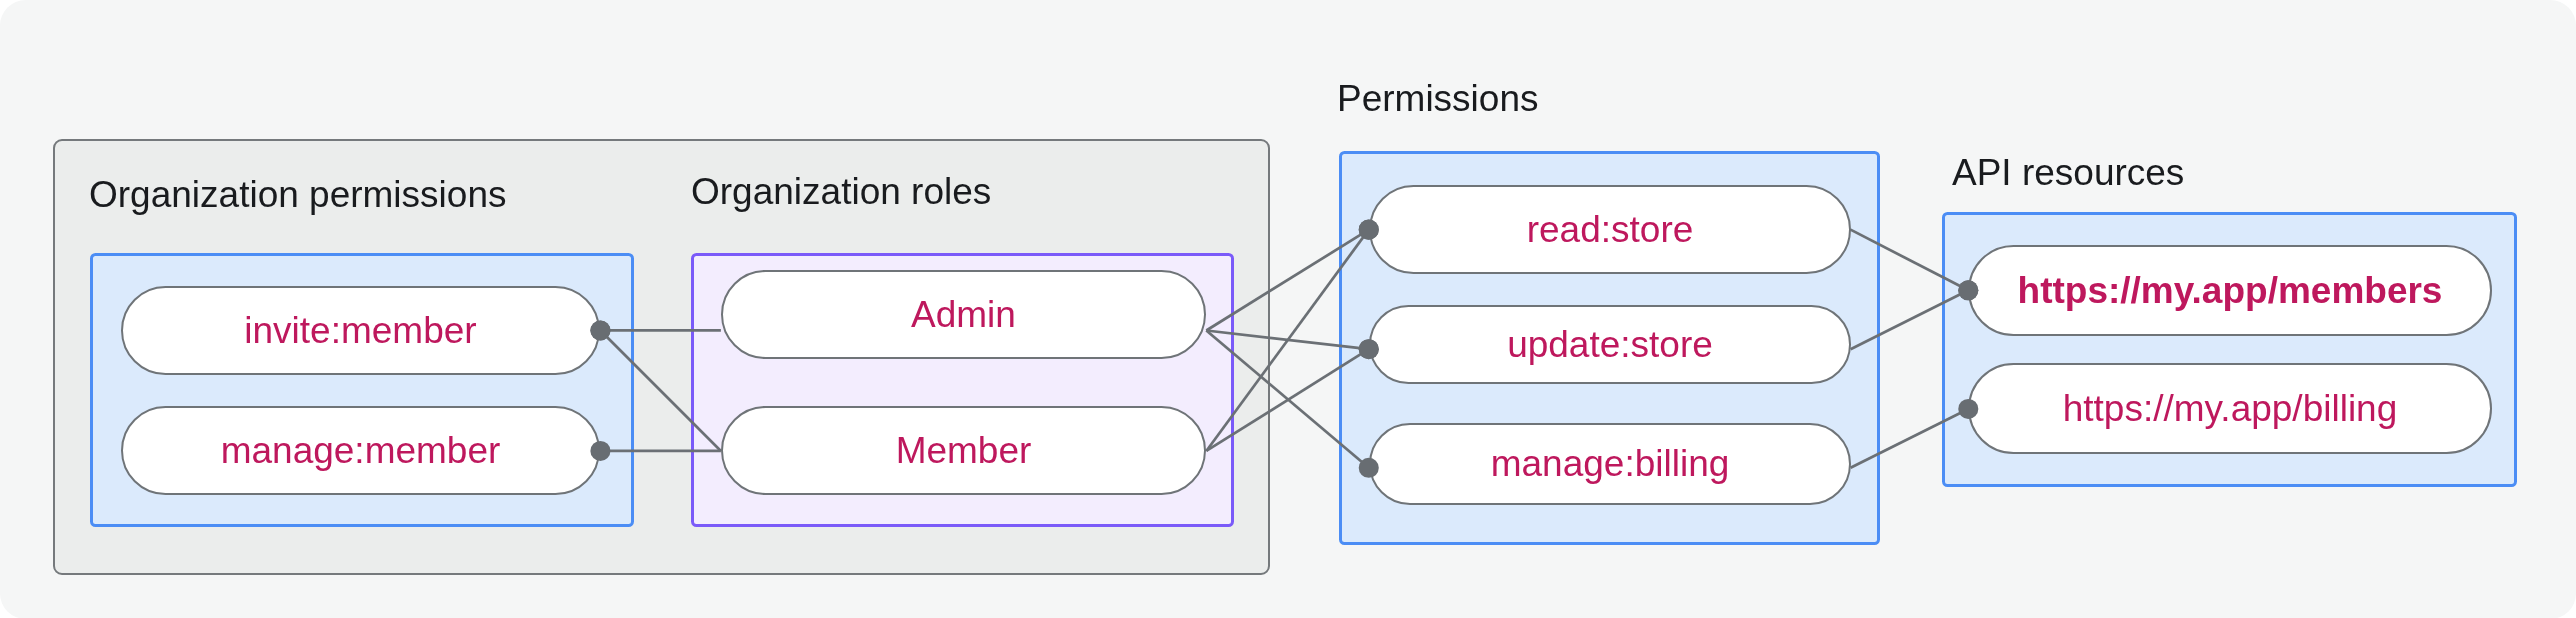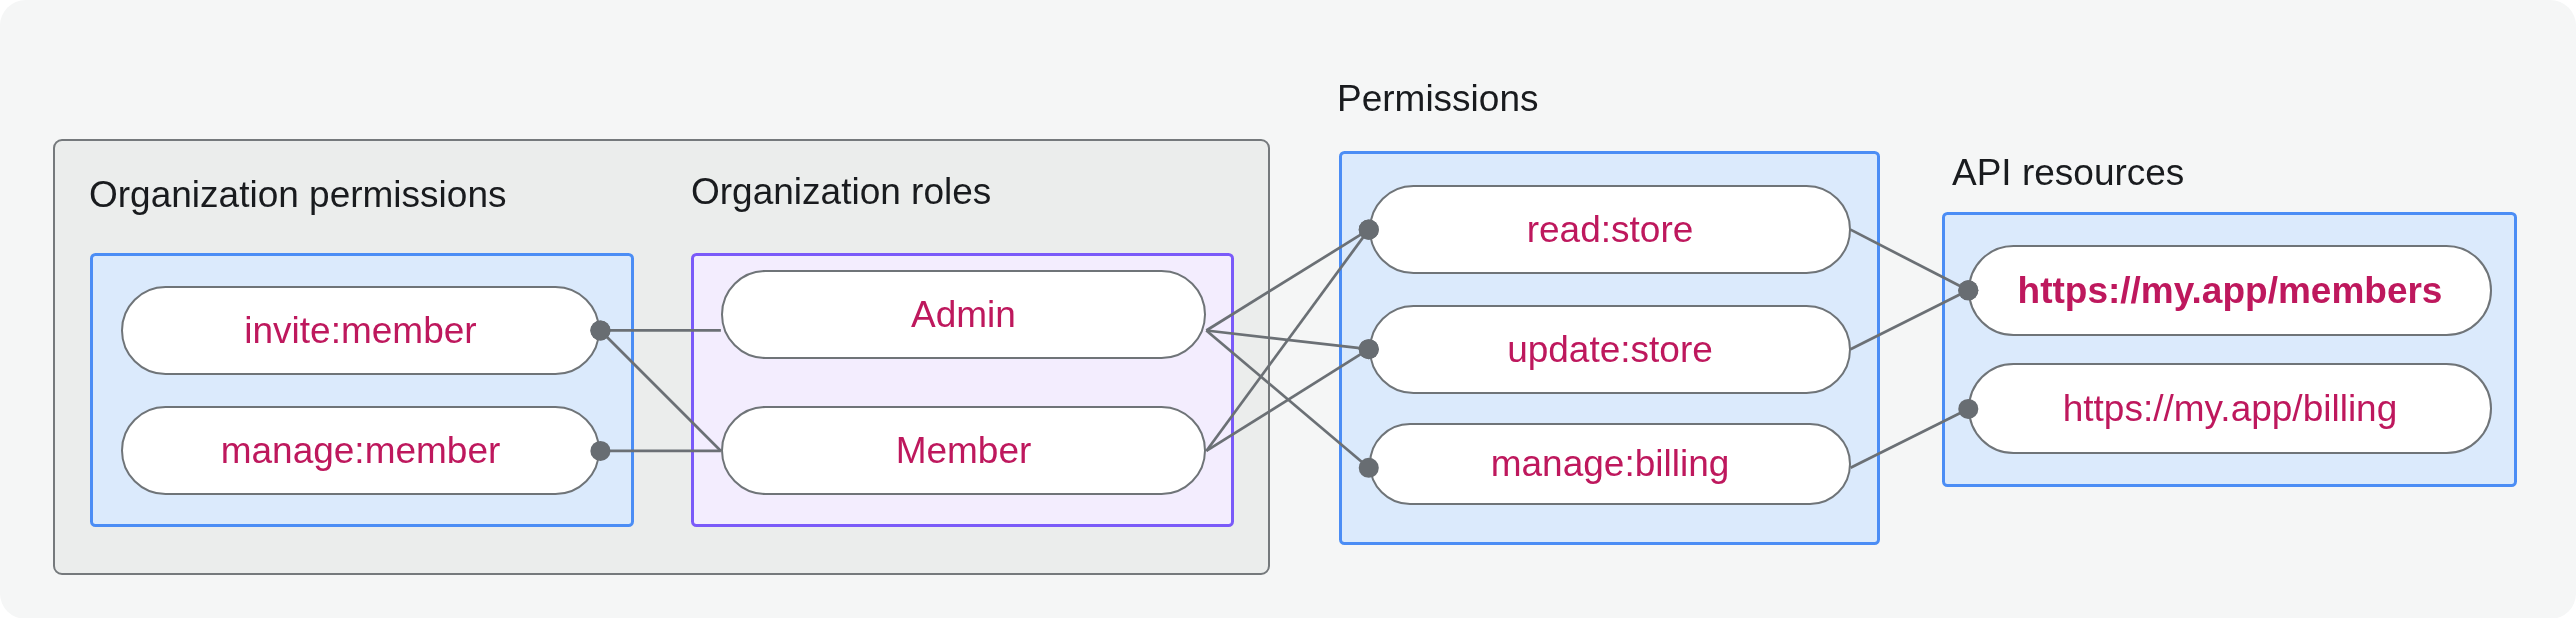--- a/index.html
+++ b/index.html
@@ -48,21 +48,21 @@
     border-radius:55px;
     display:flex;align-items:center;justify-content:center;
     font-size:37px;color:#be185d;
     white-space:nowrap;
   }
   #n-invite  {left:121px;top:286px;width:479px;height:89px;}
   #n-delete  {left:121px;top:406px;width:479px;height:89px;}
   #n-admin   {left:721px;top:270px;width:485px;height:89px;}
   #n-member  {left:721px;top:406px;width:485px;height:89px;}
   #n-read    {left:1369px;top:185px;width:482px;height:89px;}
-  #n-update  {left:1369px;top:305px;width:482px;height:89px;}
+  #n-update  {left:1369px;top:305px;width:482px;height:79px;}
   #n-manage  {left:1369px;top:423px;width:482px;height:82px;}
   #n-apimembers{left:1968px;top:245px;width:524px;height:91px;font-weight:bold;}
   #n-apibilling{left:1968px;top:363px;width:524px;height:91px;}
 
   #edge-layer{
     position:absolute;left:0;top:0;width:2576px;height:619px;
     pointer-events:none;
   }
 </style>
 </head>

